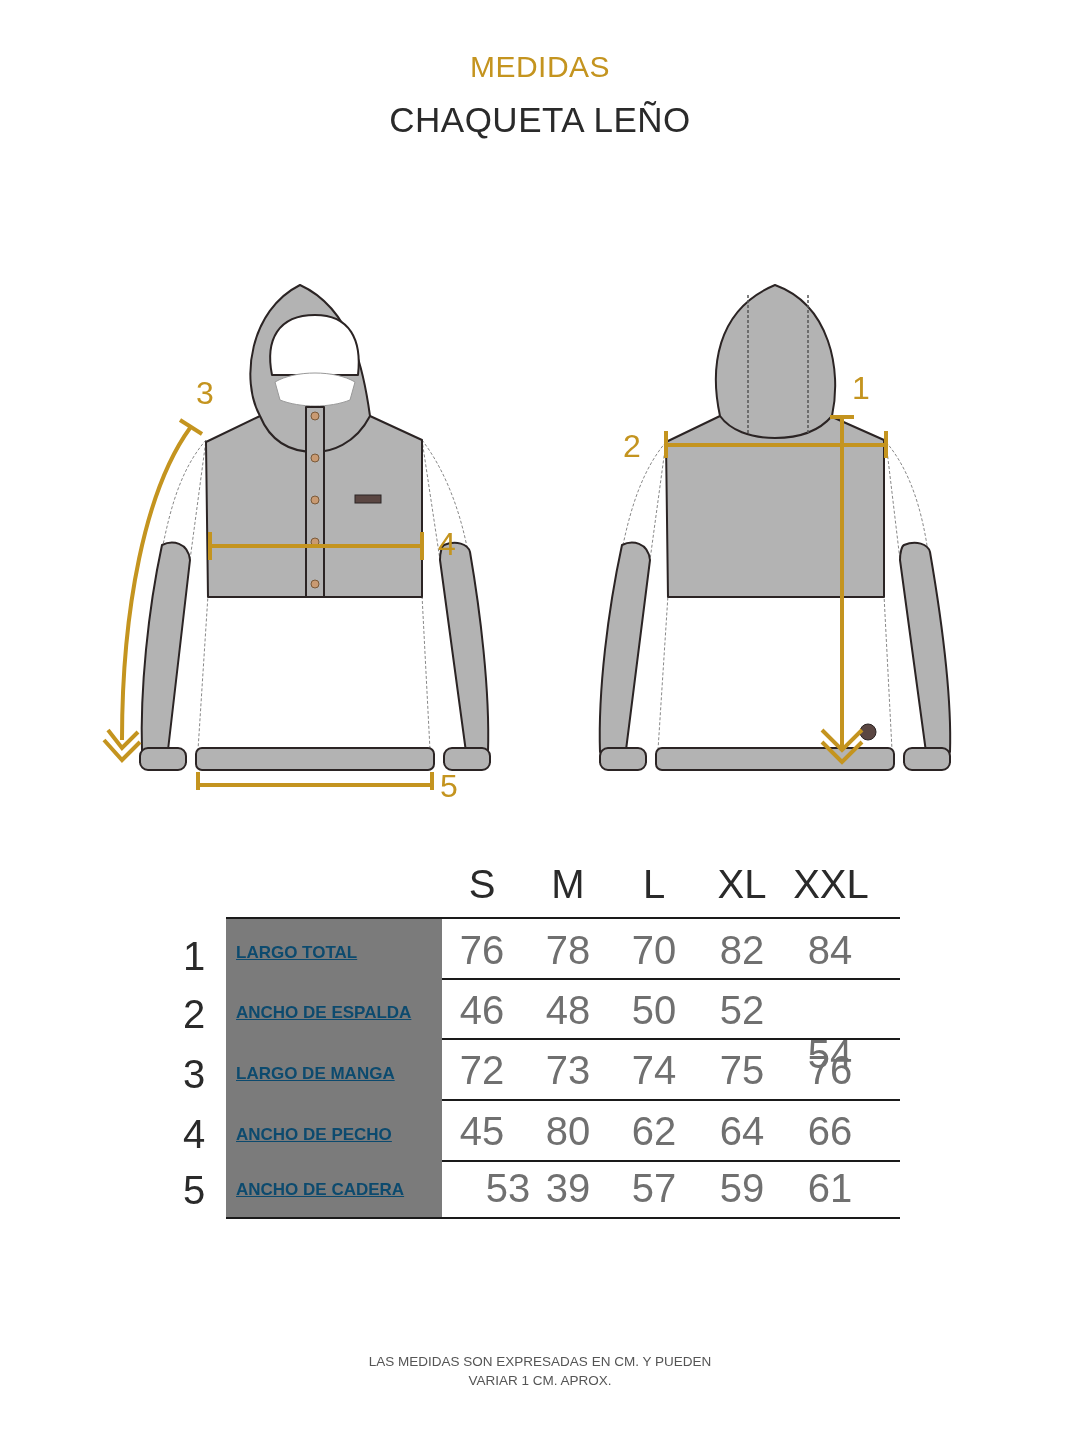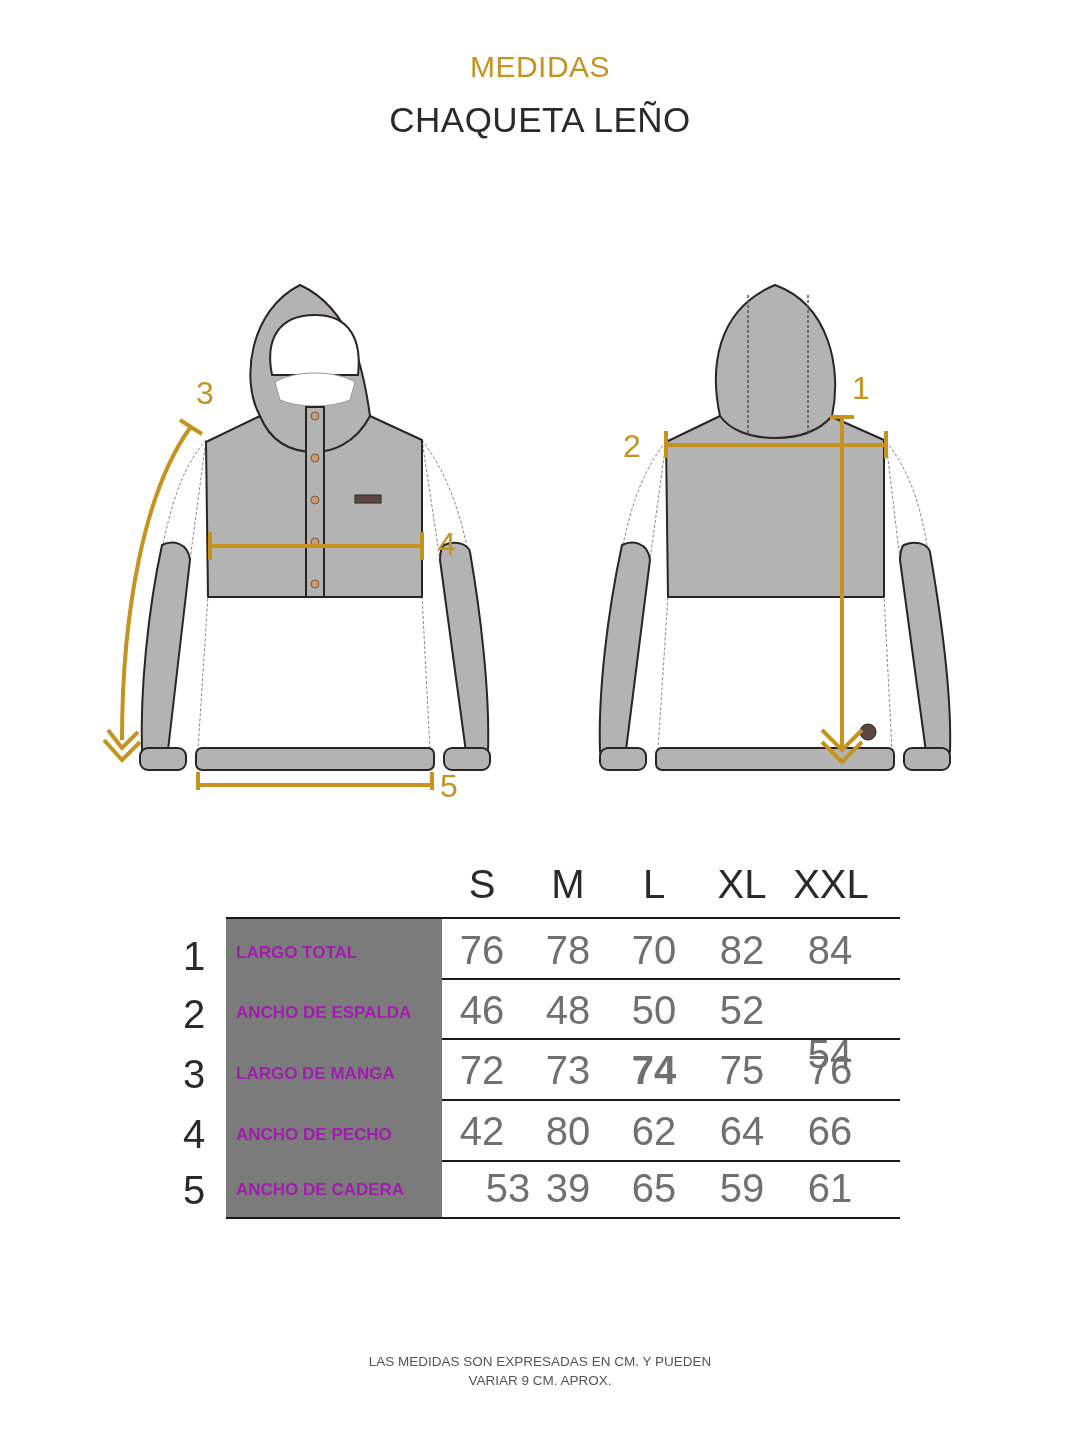--- a/index.html
+++ b/index.html
@@ -21,21 +21,21 @@
     .size-header {
       position: absolute; top: 862px; height: 50px;
       font-family: "Liberation Sans", sans-serif; font-size: 40px; color: #2a2a2a;
       text-align: center;
     }
 
     .row-line { position: absolute; left: 226px; width: 674px; height: 2px; background: #1a1a1a; }
     .row-label-bg { position: absolute; left: 226px; width: 216px; background: #7b7b7b; }
     .row-label {
       position: absolute; left: 236px; font-family: "Liberation Sans", sans-serif;
-      font-weight: bold; font-size: 17px; color: #a21caf; white-space: nowrap;
+      font-weight: bold; font-size: 17px; color: #0c4a6e; white-space: nowrap; text-decoration: underline;
     }
     .row-num {
       position: absolute; left: 176px; width: 36px; text-align: center;
       font-family: "Liberation Sans", sans-serif; font-size: 40px; color: #2a2a2a;
     }
     .cell {
       position: absolute; width: 80px; text-align: center;
       font-family: "Liberation Sans", sans-serif; font-size: 40px; color: #707070;
     }
 
@@ -177,42 +177,42 @@
     <div class="cell" style="left:614px; top:988px;">50</div>
     <div class="cell" style="left:702px; top:988px;">52</div>
     <div class="cell" style="left:790px; top:988px;margin-top:44px;">54</div>
   </div>
 
   <div>
     <div class="row-num" style="top:1052px;">3</div>
     <div class="row-label" style="top:1064px;">LARGO DE MANGA</div>
     <div class="cell" style="left:442px; top:1048px;">72</div>
     <div class="cell" style="left:528px; top:1048px;">73</div>
-    <div class="cell" style="left:614px; top:1048px;font-weight:bold;">74</div>
+    <div class="cell" style="left:614px; top:1048px;">74</div>
     <div class="cell" style="left:702px; top:1048px;">75</div>
     <div class="cell" style="left:790px; top:1048px;">76</div>
   </div>
 
   <div>
     <div class="row-num" style="top:1112px;">4</div>
     <div class="row-label" style="top:1125px;">ANCHO DE PECHO</div>
-    <div class="cell" style="left:442px; top:1109px;">42</div>
+    <div class="cell" style="left:442px; top:1109px;">45</div>
     <div class="cell" style="left:528px; top:1109px;">80</div>
     <div class="cell" style="left:614px; top:1109px;">62</div>
     <div class="cell" style="left:702px; top:1109px;">64</div>
     <div class="cell" style="left:790px; top:1109px;">66</div>
   </div>
 
   <div>
     <div class="row-num" style="top:1168px;">5</div>
     <div class="row-label" style="top:1180px;">ANCHO DE CADERA</div>
     <div class="cell" style="left:468px; top:1166px;">53</div>
     <div class="cell" style="left:528px; top:1166px;">39</div>
-    <div class="cell" style="left:614px; top:1166px;">65</div>
+    <div class="cell" style="left:614px; top:1166px;">57</div>
     <div class="cell" style="left:702px; top:1166px;">59</div>
     <div class="cell" style="left:790px; top:1166px;">61</div>
   </div>
 </div>
 
 <div class="footnote">
   <div>LAS MEDIDAS SON EXPRESADAS EN CM. Y PUEDEN</div>
-  <div>VARIAR 9 CM. APROX.</div>
+  <div>VARIAR 1 CM. APROX.</div>
 </div>
 
 </body></html>

